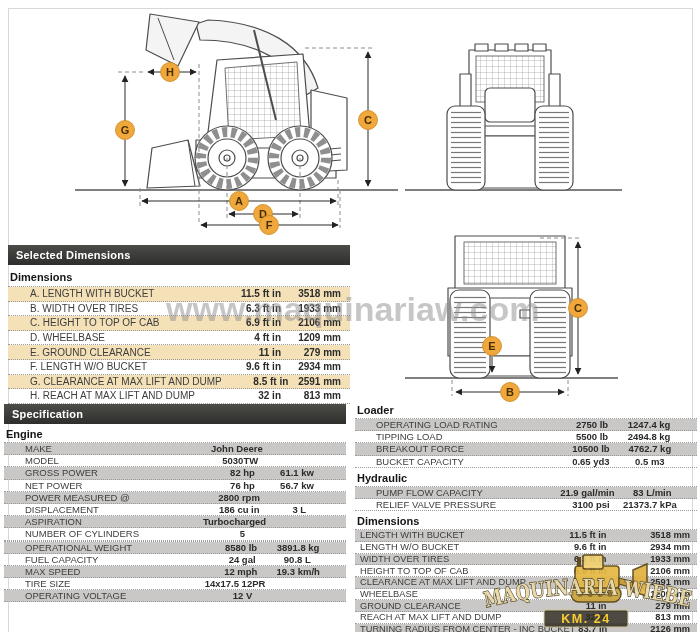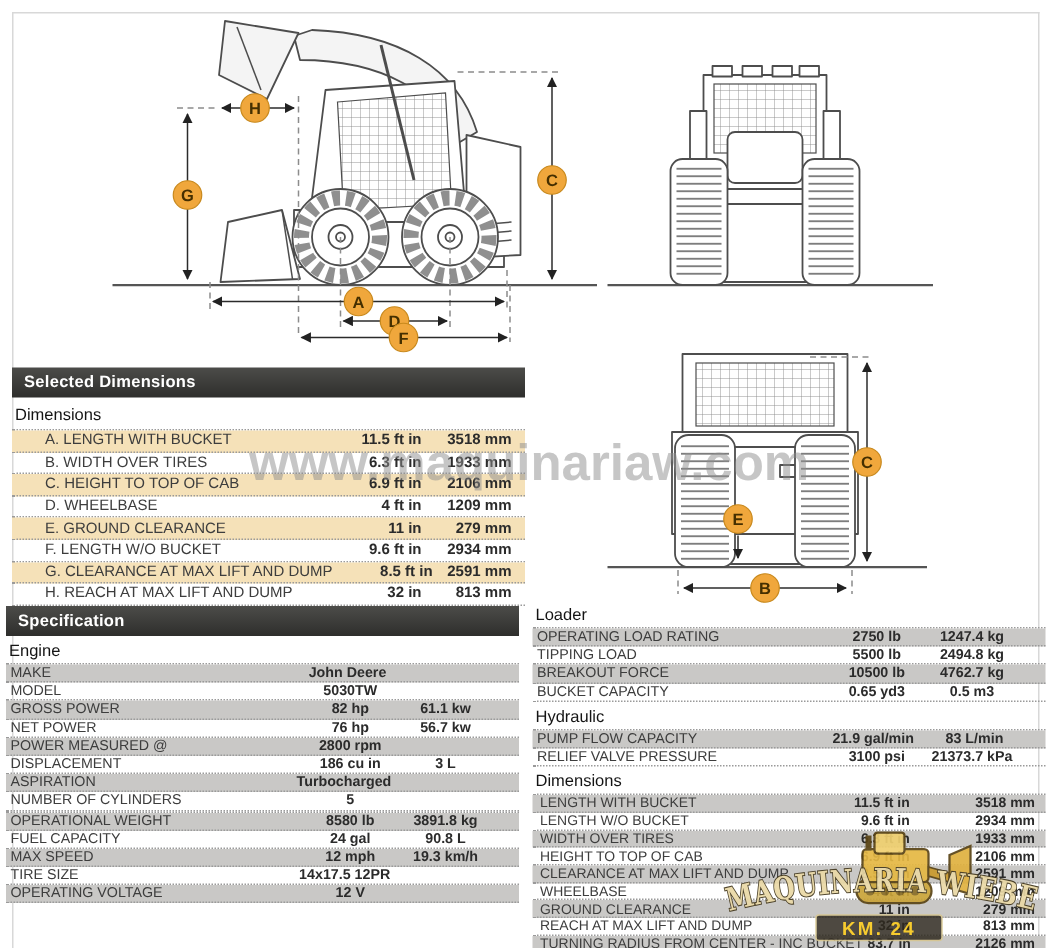--- a/index.html
+++ b/index.html
@@ -11,36 +11,36 @@
     border:1px solid #d8d8d8;border-bottom:none;z-index:0}
   #diagram{position:absolute;left:0;top:0;z-index:1}
 
   section{position:absolute;z-index:2}
   #sel-dims{left:8px;top:245px;width:342px}
   #spec{left:4px;top:404px;width:342px}
   #right-col{left:355px;top:400px;width:342px}
 
   .band{height:20px;line-height:20px;background:linear-gradient(#4c4c49,#2e2e2c);
     color:#fff;font-size:11px;font-weight:bold;padding-left:8px;letter-spacing:.2px}
-  .subhead{font-size:11px;font-weight:normal;color:#141414;margin:4px 0 2px 2px}
+  .subhead{font-size:11px;font-weight:bold;color:#141414;margin:4px 0 2px 2px}
   #sel-dims .subhead{margin:6px 0 3px 2px}
 
   .table{border-top:1px dotted #9a9a9a}
   .trow{display:flex;align-items:center;border-bottom:1px dotted #9a9a9a;white-space:nowrap}
   .c-label{color:#3d3d3d}
   .c-v1,.c-v2{font-weight:bold;color:#2b2b2b}
 
   .t-seldim .trow{height:13.6px;font-size:10px;padding:0 9px 0 22px}
   .t-seldim .trow:nth-child(odd){background:#f5e1b8}
   .t-seldim .c-label{flex:1}
   .t-seldim .c-v1{width:76px;text-align:right}
   .t-seldim .c-v2{width:60px;text-align:right}
 
   .t-gray .trow:nth-child(odd){background:#c9c8c6}
-  .t-spec .trow{height:11.2px;font-size:9.5px;padding:0 7px 0 3px}
+  .t-spec .trow{height:11.2px;font-size:9.5px;padding:0 7px 0 21px}
   .t-spec .c-label{width:205px}
   .t-spec .c-v1{flex:1;text-align:center}
   .t-spec .c-v2{width:84px;text-align:center}
 
   .t-dim .trow{height:10.7px;font-size:9.3px;padding:0 7px 0 5px}
   .t-dim .c-label{width:192px}
   .t-dim .c-v1{width:56px;text-align:right}
   .t-dim .c-v2{width:84px;text-align:right}
 
   #watermark{position:absolute;left:166px;top:290px;font-size:34px;font-weight:bold;

